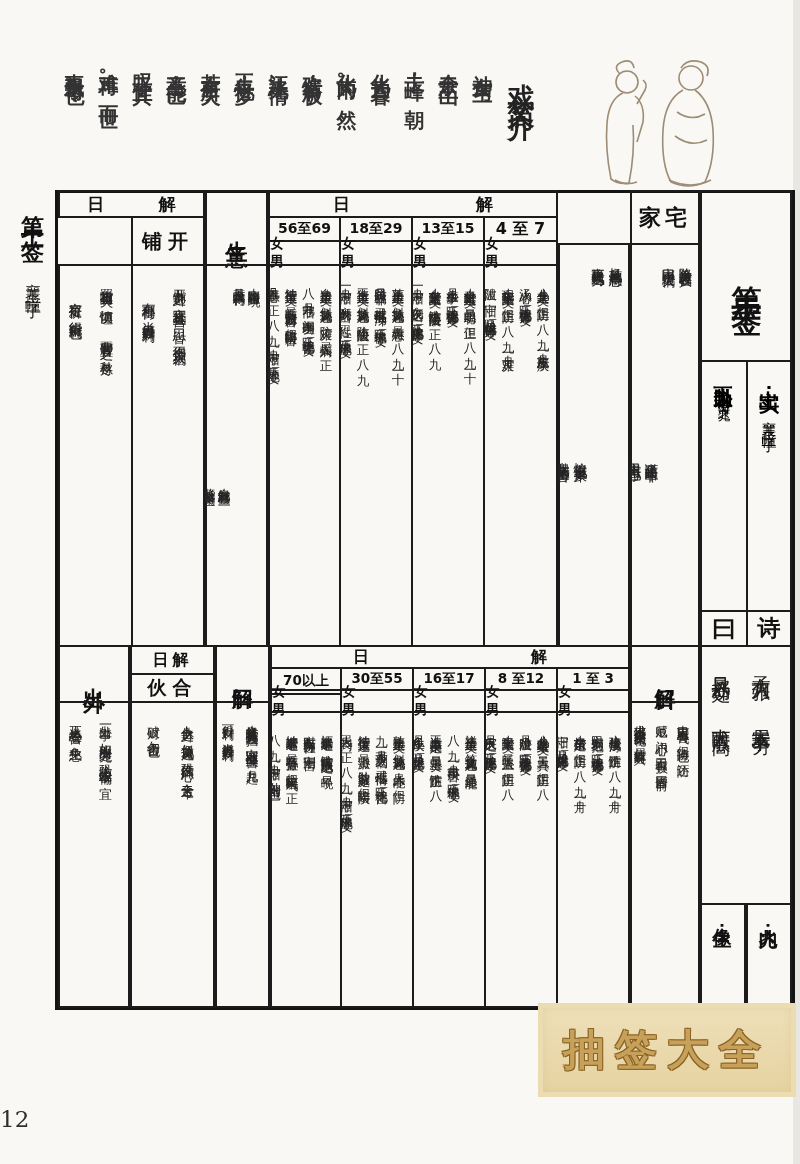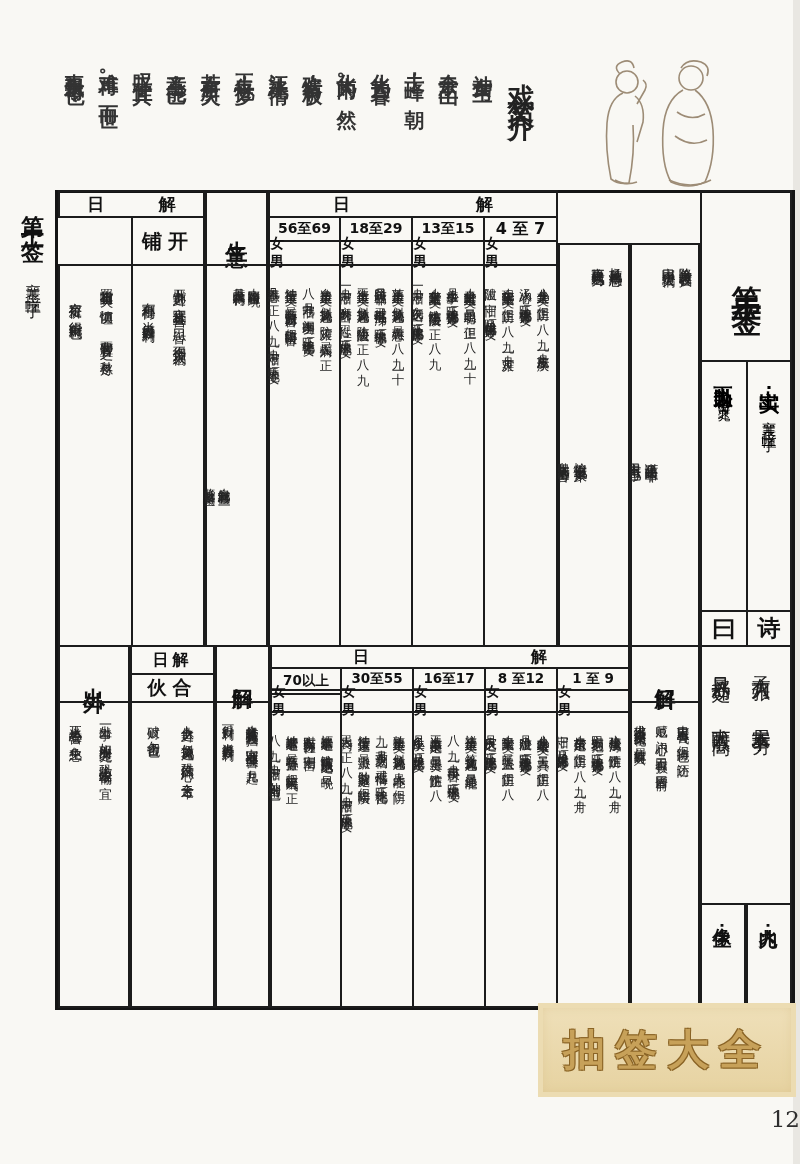--- a/index.html
+++ b/index.html
@@ -13,21 +13,21 @@
   .span2{display:flex;align-items:center;justify-content:space-around;font-weight:bold;color:#111;}
   .vbox{writing-mode:vertical-rl;text-orientation:upright;color:#242424;letter-spacing:1px;
         padding:12px 4px 6px 3px;}
   .poem{color:#1e1e1e;}
   .edge{position:absolute;right:0;top:0;width:7px;height:1164px;background:#e9e7e2;}
   .banner{position:absolute;display:flex;align-items:center;justify-content:center;
           background:linear-gradient(#efe0ba,#e6d2a0);box-shadow:inset 0 0 0 5px #ecdcb2, inset 0 0 14px #d9c28c;
           z-index:5;}
   .banner span{font-size:42px;font-weight:bold;letter-spacing:10px;color:#c7a159;
           text-shadow:-1px -1px 0 #8a6426,1px -1px 0 #8a6426,-1px 1px 0 #8a6426,1px 1px 0 #8a6426;}
-  .pagenum{position:absolute;left:0;right:0;text-align:right;font-family:"DejaVu Serif",serif;
+  .pagenum{position:absolute;left:0;right:0;text-align:left;font-family:"DejaVu Serif",serif;
           font-size:23px;color:#2e2e2e;}
   svg{display:block;}
 </style>
 </head>
 <body>
 
 <div id="page">
 
   <div class="edge"></div>
 
@@ -74,20 +74,21 @@
   <div class="cell hdr vt" style="left:700px;top:190px;width:92px;height:172px;font-size:30px;letter-spacing:7px;">第十二签</div>
   <div class="cell vt" style="left:746px;top:360px;width:46px;height:252px;line-height:42px;padding-top:12px;">
     <div><span style="font-size:21px;font-weight:bold;">出实：</span><span style="font-size:15px;padding-top:14px;letter-spacing:6px;">襄王幢子</span></div>
   </div>
   <div class="cell vt" style="left:700px;top:360px;width:48px;height:252px;line-height:44px;padding-top:10px;">
     <div><span style="font-size:19px;font-weight:bold;">以为下卦</span><span style="font-size:12.5px;padding-top:12px;letter-spacing:3px;">小船出海之兆</span></div>
   </div>
   <div class="cell hdr" style="left:746px;top:610px;width:46px;height:37px;font-size:23px;">诗</div>
   <div class="cell hdr" style="left:700px;top:610px;width:48px;height:37px;font-size:23px;">曰</div>
 
+  <div class="cell hdr" style="left:630px;top:190px;width:70px;height:55px;font-size:22px;letter-spacing:4px;">家宅</div>
   <div class="cell vbox" style="left:630px;top:243px;width:70px;height:404px;font-size:13.5px;line-height:17px;">
     <div>路险身衰暮夜归</div>
     <div>家中小口遭灾祸</div>
     <div style="padding-top:195px;">谨防失足暗中非</div>
     <div style="padding-top:195px;">六甲田蚕也小亏</div>
   </div>
 
   <div class="cell vbox" style="left:558px;top:243px;width:72px;height:404px;font-size:13.5px;line-height:17.5px;">
     <div>扬花风卷消息将</div>
     <div>夜静更残风力猛</div>
@@ -178,21 +179,21 @@
 
   <div class="cell span2" style="left:270px;top:645px;width:360px;height:24px;font-size:16px;">
     <span>日</span>
     <span>解</span>
   </div>
 
   <div class="cell hdr" style="left:270px;top:667px;width:72px;height:28px;font-size:13.5px;">70以上</div>
   <div class="cell hdr" style="left:340px;top:667px;width:74px;height:24px;font-size:13.5px;">30至55</div>
   <div class="cell hdr" style="left:412px;top:667px;width:74px;height:24px;font-size:13.5px;">16至17</div>
   <div class="cell hdr" style="left:484px;top:667px;width:74px;height:24px;font-size:13.5px;">8 至12</div>
-  <div class="cell hdr" style="left:556px;top:667px;width:74px;height:24px;font-size:13.5px;">1 至 9</div>
+  <div class="cell hdr" style="left:556px;top:667px;width:74px;height:24px;font-size:13.5px;">1 至 3</div>
 
   <div class="cell hdr" style="left:270px;top:689px;width:72px;height:24px;font-size:13.5px;letter-spacing:10px;">女　男</div>
   <div class="cell hdr" style="left:340px;top:689px;width:74px;height:24px;font-size:13.5px;letter-spacing:10px;">女　男</div>
   <div class="cell hdr" style="left:412px;top:689px;width:74px;height:24px;font-size:13.5px;letter-spacing:10px;">女　男</div>
   <div class="cell hdr" style="left:484px;top:689px;width:74px;height:24px;font-size:13.5px;letter-spacing:10px;">女　男</div>
   <div class="cell hdr" style="left:556px;top:689px;width:74px;height:24px;font-size:13.5px;letter-spacing:10px;">女　男</div>
 
   <div class="cell vbox" style="left:270px;top:711px;width:72px;height:297px;font-size:12.5px;line-height:17.5px;">
     <div>福造老运不旺　惟防灾疾跌地之厄　早晚</div>
     <div>夜时东南方勿往　守旧则吉</div>

